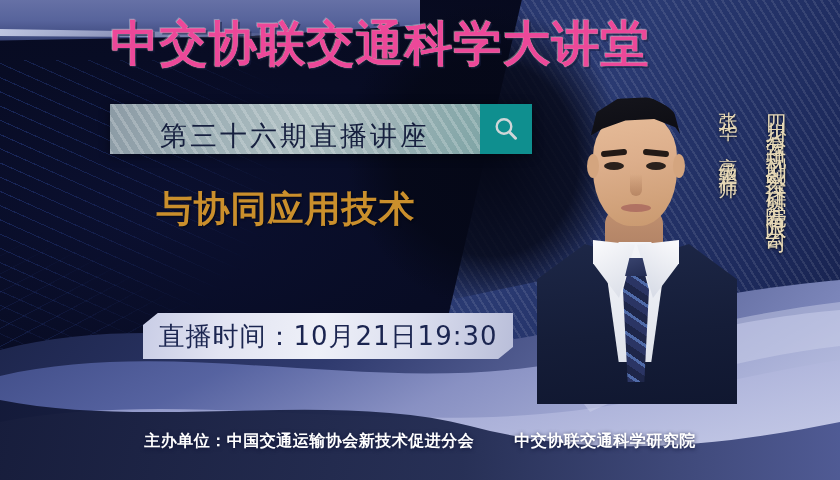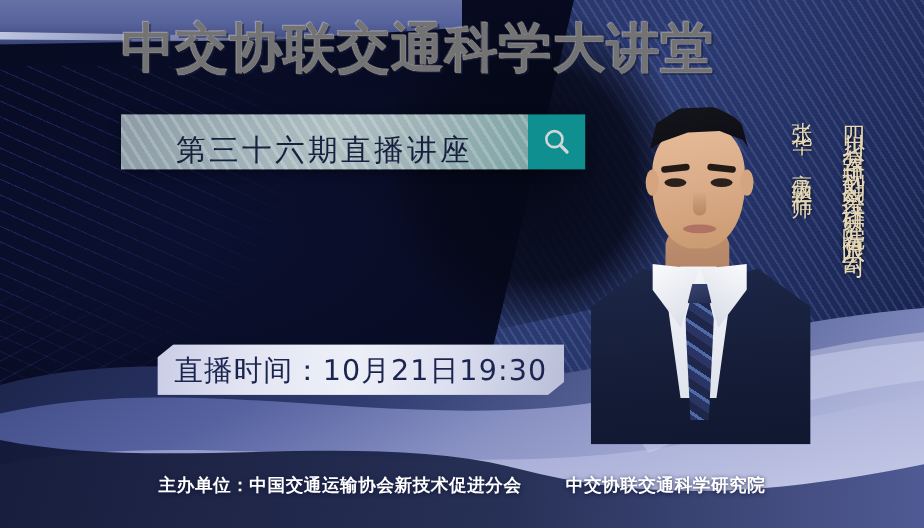--- a/index.html
+++ b/index.html
@@ -153,21 +153,21 @@
     position:absolute;left:76px;top:146px;width:30px;height:8px;
     background:#b07263;border-radius:50%;
   }
 
   
   .main-title{
     position:absolute;left:0;top:12px;width:760px;
     text-align:center;
     font-size:48px;font-weight:bold;
     letter-spacing:1px;
-    color:#737373;
+    color:#ec4899;
     text-shadow:
       0 0 1px #f7ecd6,
       2px 2px 0 rgba(20,26,60,.55),
       -1px -1px 0 rgba(255,255,255,.25);
     font-family:"DejaVu Sans","Liberation Sans",sans-serif;
     white-space:nowrap;
   }
 
   
   .sub-banner{
@@ -336,20 +336,21 @@
     </div>
     <div class="sub-banner-icon">
       <svg width="30" height="30" viewBox="0 0 30 30" aria-hidden="true">
         <circle cx="13" cy="12.5" r="7.3" fill="none" stroke="#cfd6d8" stroke-width="2.4"></circle>
         <line x1="18.4" y1="18" x2="24.5" y2="24.2" stroke="#cfd6d8" stroke-width="3" stroke-linecap="round"></line>
       </svg>
     </div>
   </div>
 
   <div class="lecture">
+    <span class="l2">与协同应用技术</span>
   </div>
 
   <div class="time-pill">
     <span class="time-pill-text">直播时间：10月21日19:30</span>
   </div>
 
   <div class="vert vert-name">张二华 高级工程师</div>
   <div class="vert vert-org">四川省公路规划勘察设计研究院有限公司</div>
 
   <div class="footer">

